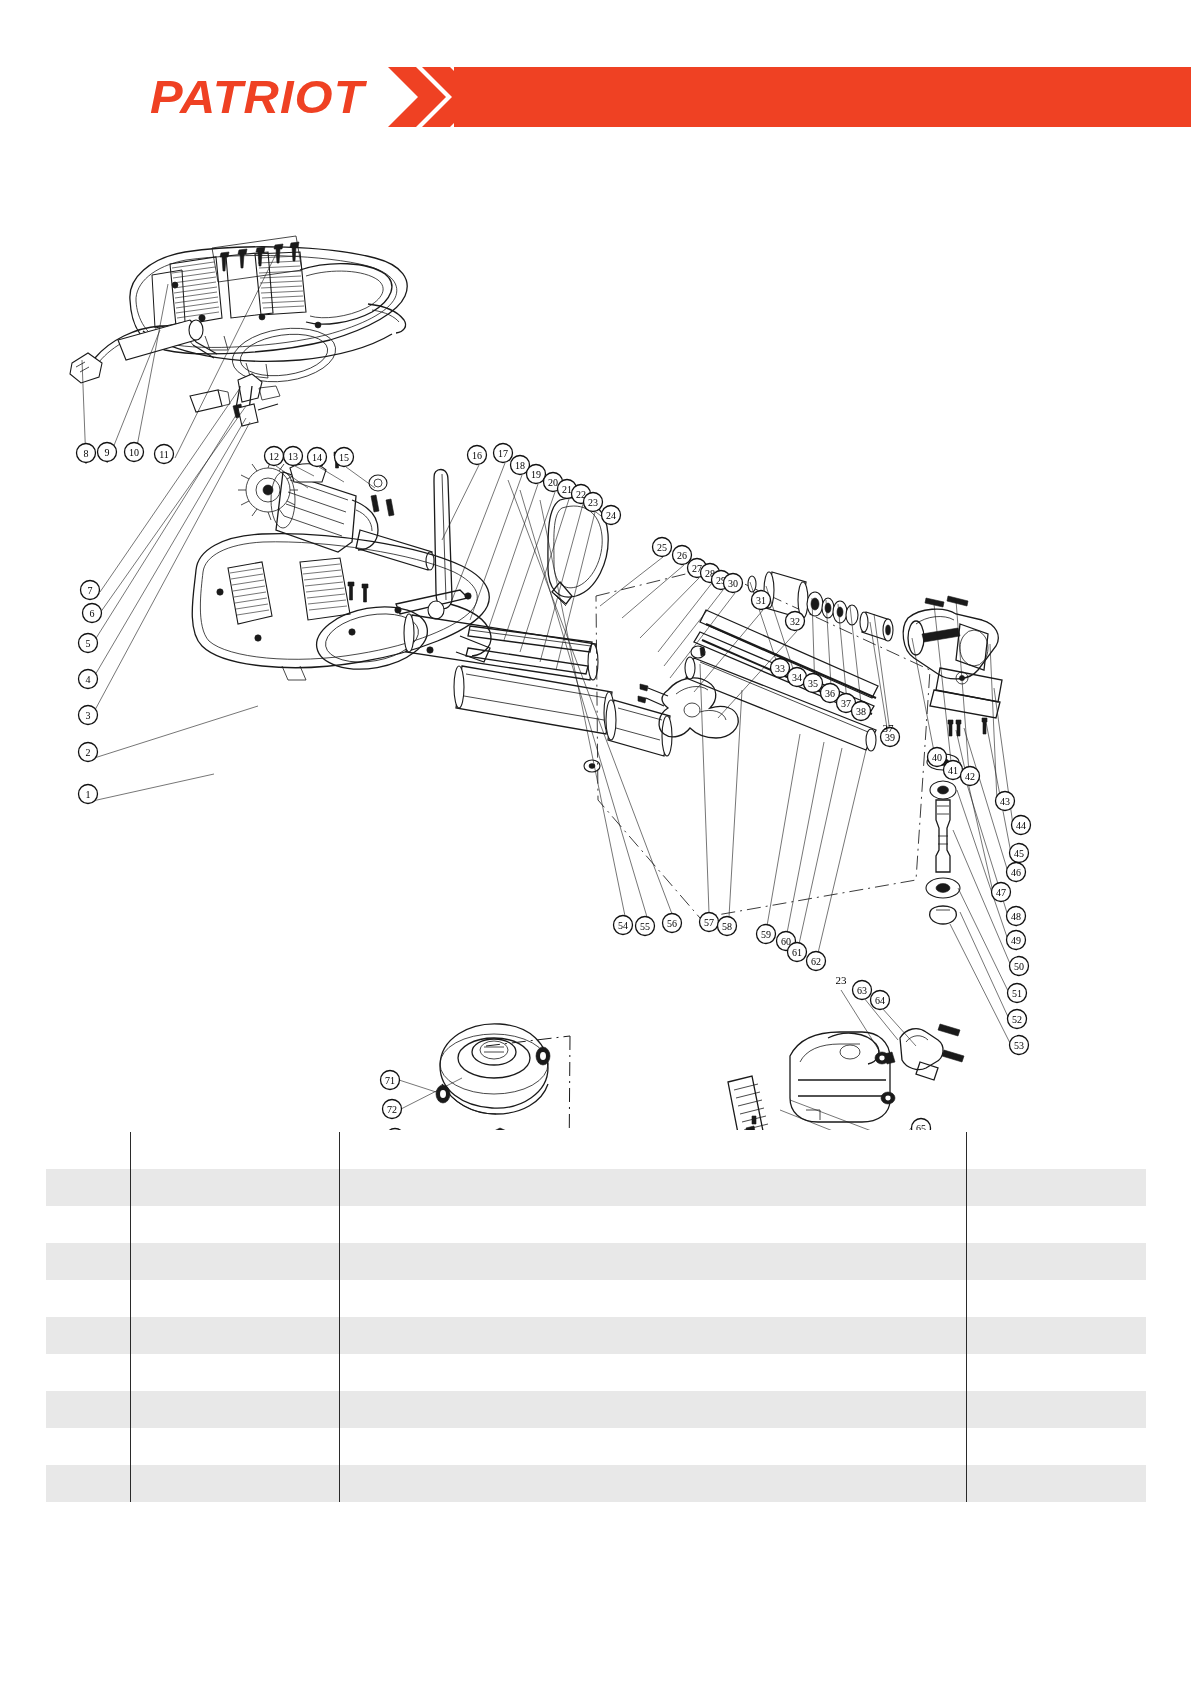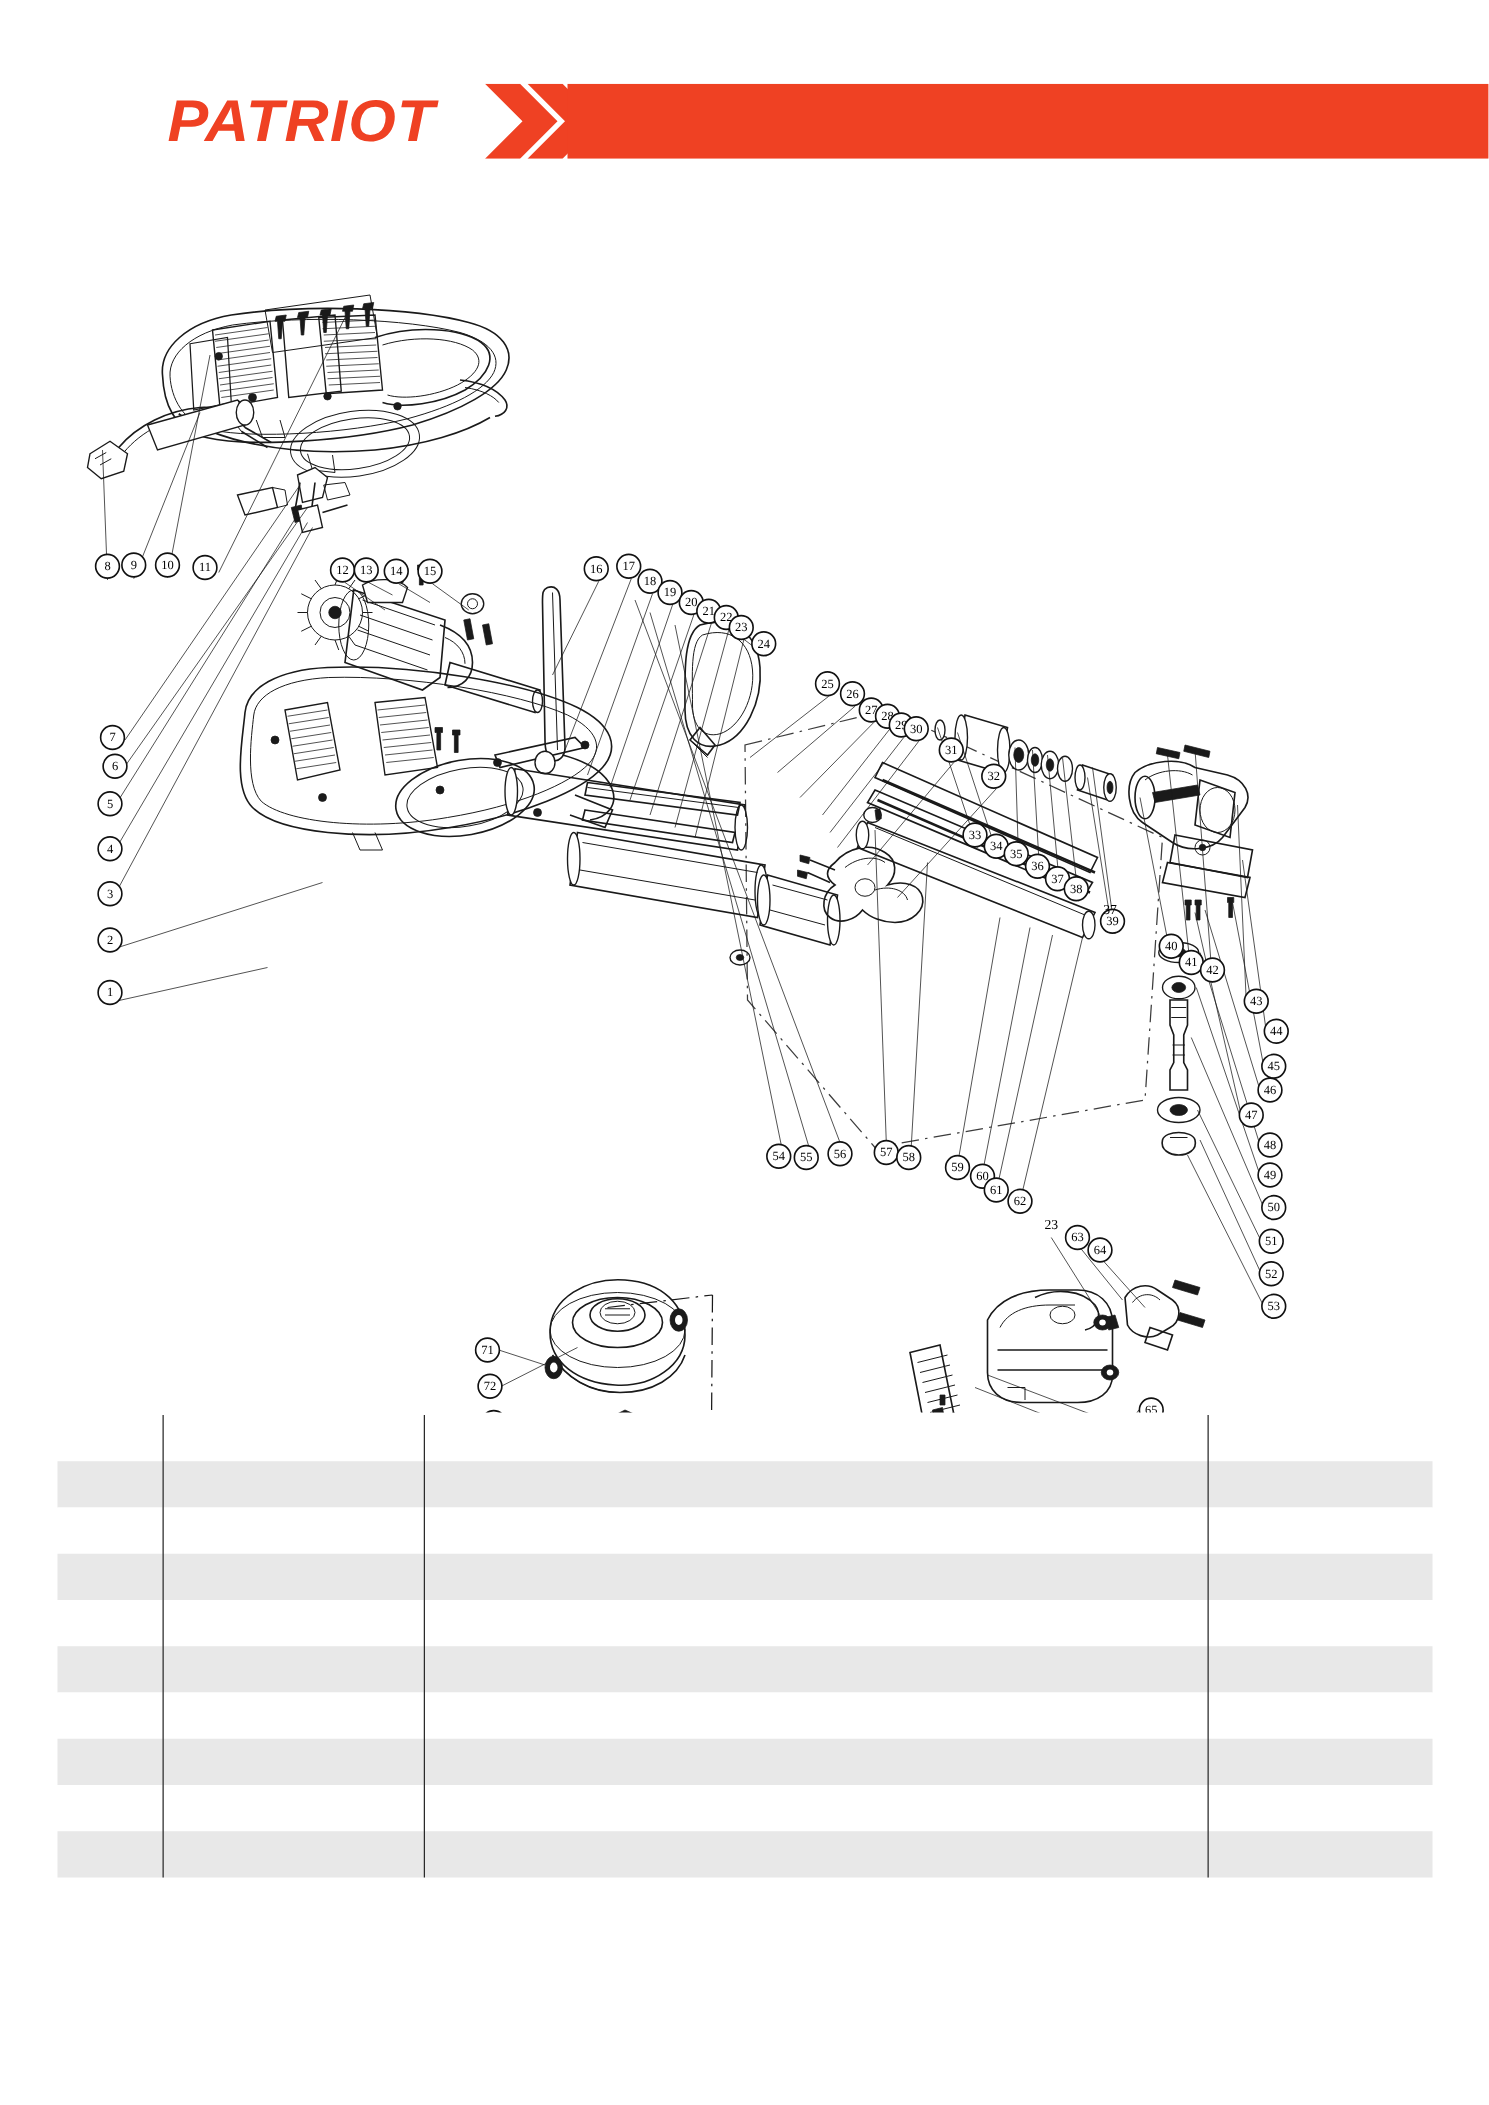--- a/index.html
+++ b/index.html
@@ -1,21 +1,21 @@
 <!DOCTYPE html>
 <html><head>
 <meta charset="utf-8">
 <style>
   html,body{margin:0;padding:0;background:#ffffff;}
   body{width:1191px;height:1684px;position:relative;overflow:hidden;
        font-family:"Liberation Sans", sans-serif;color:#000;}
 
   
   #header{position:absolute;left:0;top:0;width:1191px;height:170px;}
-  #logo-wrap{position:absolute;left:134px;top:72px;width:230px;height:50px;}
+  #logo-wrap{position:absolute;left:150px;top:72px;width:230px;height:50px;}
   #logo-text{font-family:"Liberation Sans", sans-serif;font-weight:bold;font-style:italic;
              font-size:47px;letter-spacing:1px;color:#ef4123;line-height:50px;
              transform:scaleX(1.04);transform-origin:left center;white-space:nowrap;}
   #banner{position:absolute;left:388px;top:67px;width:803px;height:60px;}
   #banner svg{display:block;}
 
   
   #diagram{position:absolute;left:0;top:200px;width:1191px;height:930px;}
   #diagram svg{display:block;}
 

